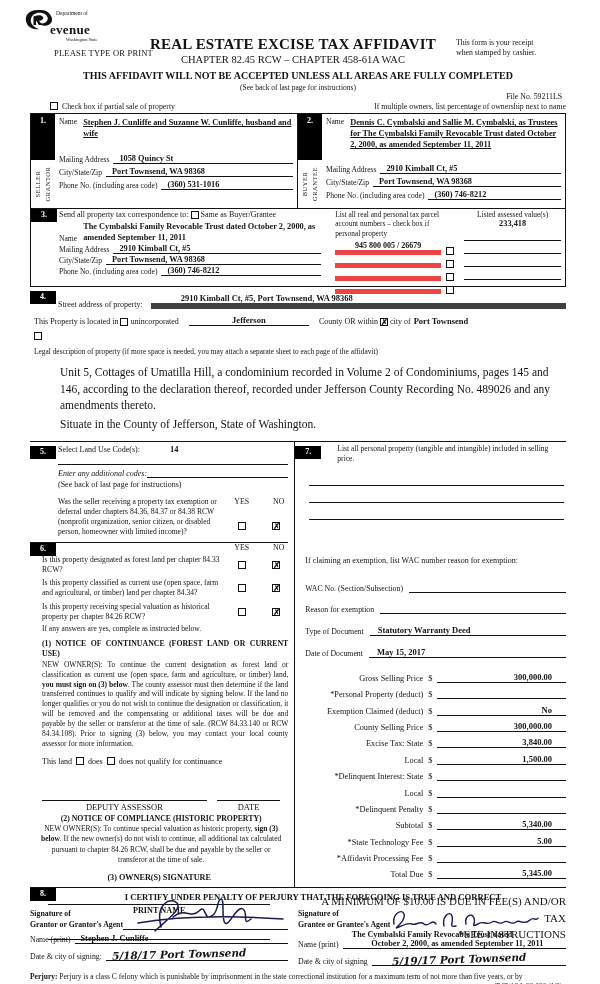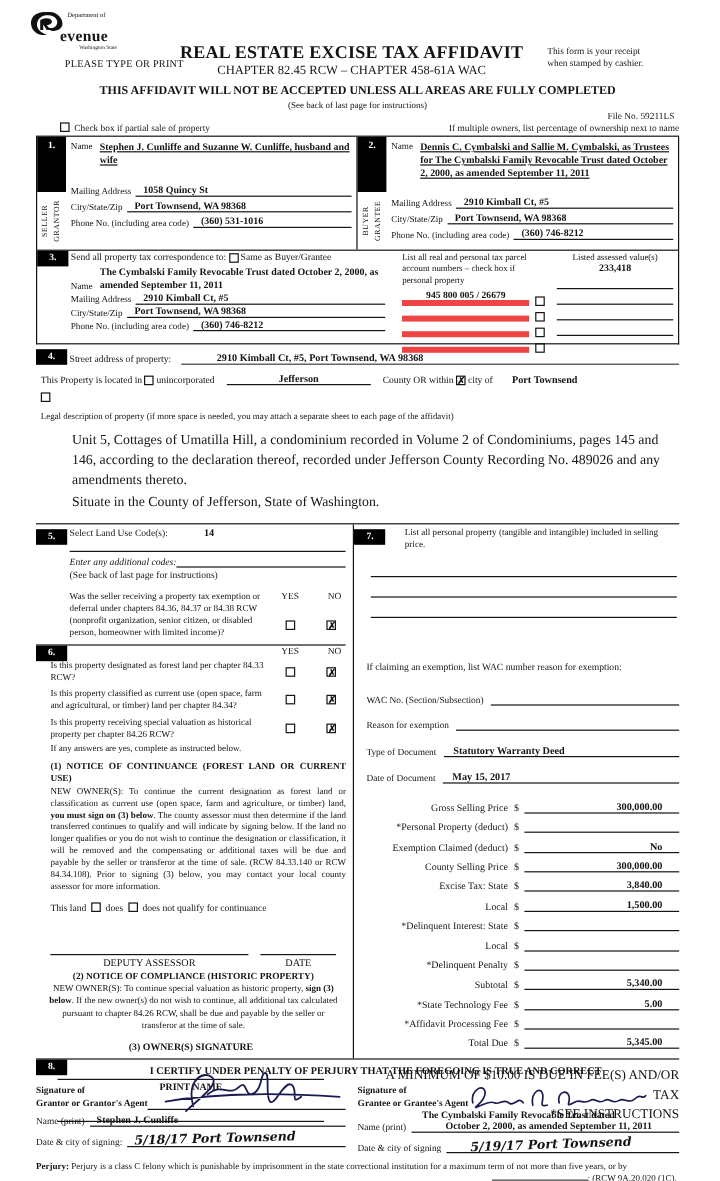--- a/index.html
+++ b/index.html
@@ -278,31 +278,31 @@
         <div class="aline"></div>
         <div class="aline"></div>
       </div>
     </div>
   </div>
 
   <div class="sec4">
     <div class="s4row1">
       <div class="tabnum small" style="top:-2px">4.</div>
       <span class="lab">Street address of property:</span>
-      <span class="val" style="flex:1;border-bottom:1px solid #404040;font-weight:bold;font-size:8.5px;padding-left:30px;">2910 Kimball Ct, #5, Port Townsend, WA  98368</span>
+      <span class="val" style="flex:1;border-bottom:6px solid #404040;font-weight:bold;font-size:8.5px;padding-left:30px;">2910 Kimball Ct, #5, Port Townsend, WA  98368</span>
     </div>
     <div class="located">
       <span>This Property is located in</span>
       <span class="cb"></span>
       <span>unincorporated</span>
       <span class="cnty">Jefferson</span>
       <span>County OR  within</span>
       <span class="cb">✗</span>
       <span>city of</span>
-      <span class="bv" style="margin-left:16px">Port Townsend</span>
+      <span class="bv" style="margin-left:3px">Port Townsend</span>
     </div>
     <div class="smalltxt">
       <span class="cb" style="margin-left:0"></span>
     </div>
     <div class="smalltxt">Legal description of property (if more space is needed, you may attach a separate sheet to each page of the affidavit)</div>
     <div class="legal">Unit 5, Cottages of Umatilla Hill, a condominium recorded in Volume 2 of Condominiums, pages 145 and 146, according to the declaration thereof, recorded under Jefferson County Recording No. 489026 and any amendments thereto.</div>
     <div class="legal" style="margin-top:2px">Situate in the County of Jefferson, State of Washington.</div>
   </div>
 
   <div class="twocol">

